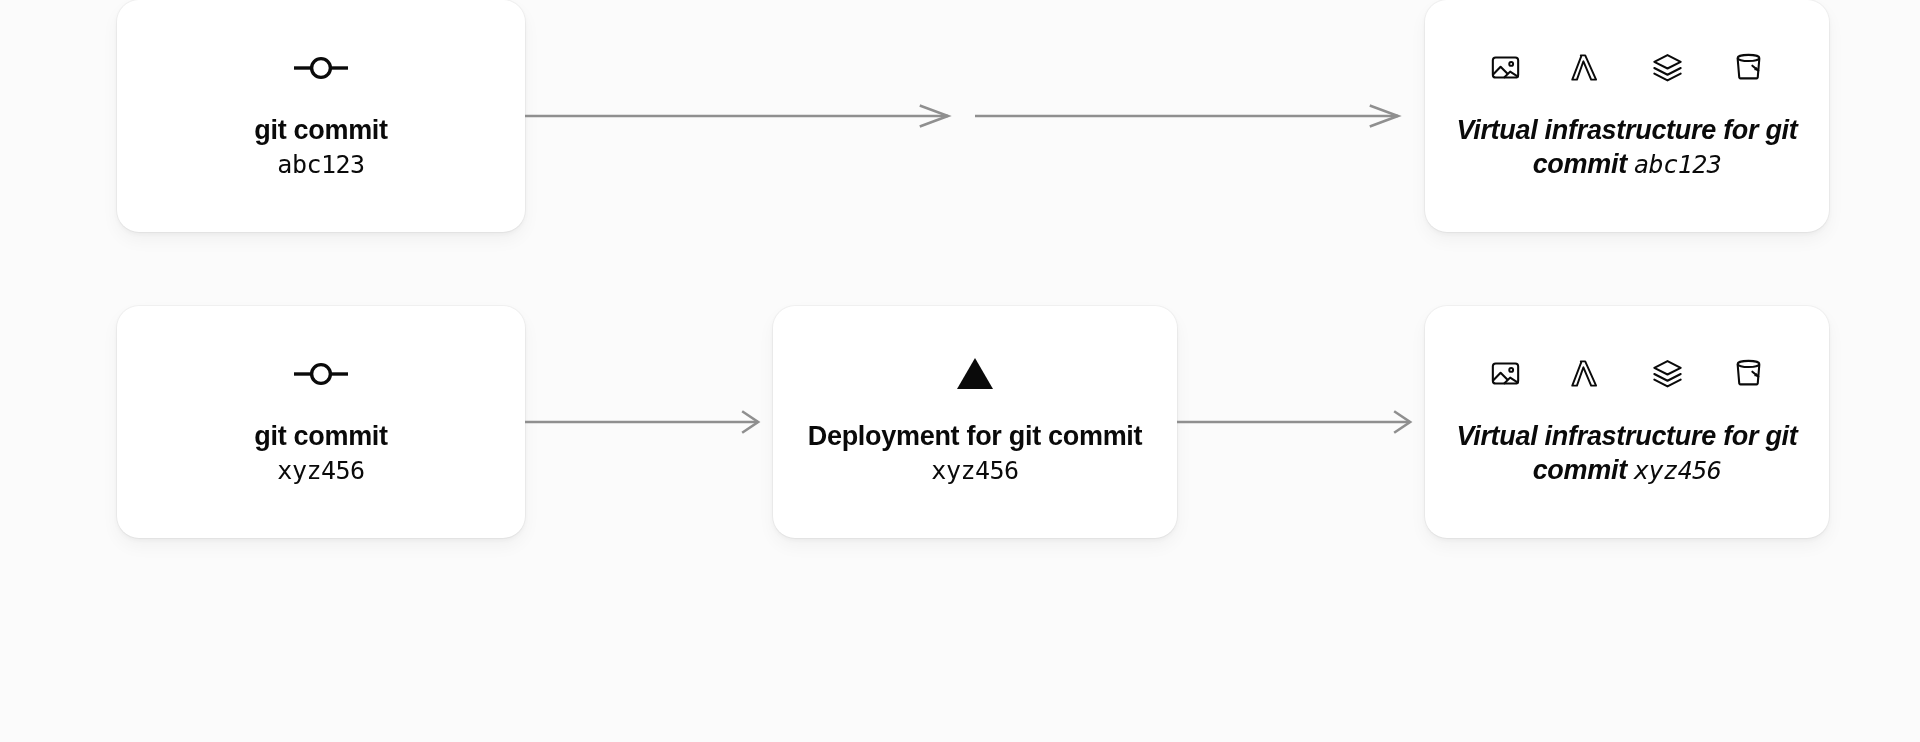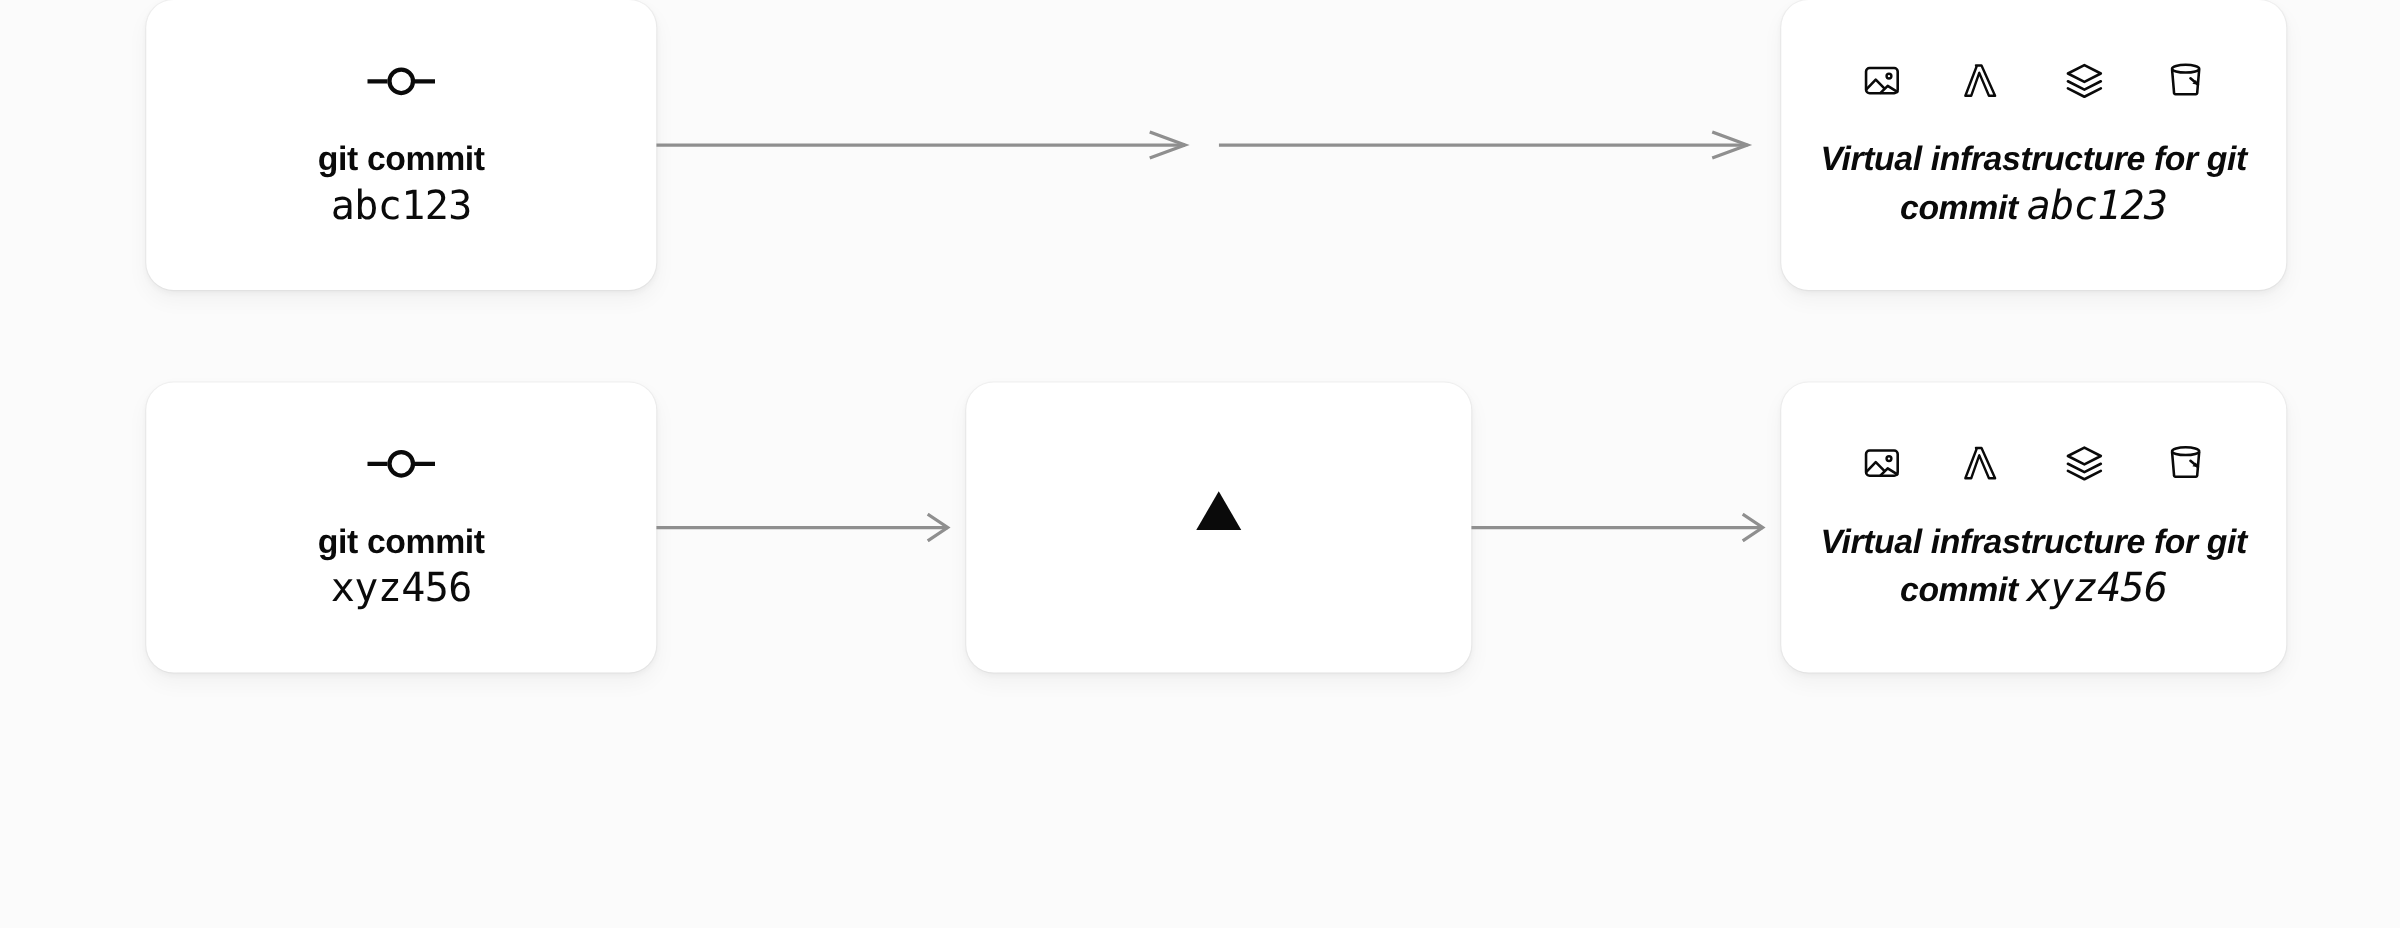--- a/index.html
+++ b/index.html
@@ -70,21 +70,21 @@
     font-size: 27px;
     font-weight: bold;
     line-height: 1.26;
     color: #0a0a0a;
     letter-spacing: -0.3px;
   }
 
   .hash {
     font-family: "DejaVu Sans Mono", "Liberation Mono", monospace;
     font-weight: normal;
-    font-size: 32px;
+    font-size: 25px;
     letter-spacing: -0.5px;
   }
 
   
   .arrow {
     flex: 1 1 auto;
     display: flex;
     align-items: center;
     justify-content: center;
     min-width: 120px;
@@ -186,20 +186,24 @@
         <polyline points="176,2 188,12 176,22" fill="none" stroke="#8f8f8f" stroke-width="2.6" stroke-linecap="square" stroke-linejoin="miter" vector-effect="non-scaling-stroke"></polyline>
       </svg>
     </div>
 
     <div class="card card-deploy">
       <div class="card-icons">
         <svg class="icon icon-triangle" viewBox="0 0 38 33">
           <polygon points="19,1 37,32 1,32" fill="#0a0a0a"></polygon>
         </svg>
       </div>
+      <div class="card-title">
+        <span>Deployment for git commit</span>
+        <span class="hash">xyz456</span>
+      </div>
     </div>
 
     <div class="arrow">
       <svg viewBox="0 0 200 24" preserveAspectRatio="none">
         <line x1="0" y1="12" x2="188" y2="12" stroke="#8f8f8f" stroke-width="2.6"></line>
         <polyline points="176,2 188,12 176,22" fill="none" stroke="#8f8f8f" stroke-width="2.6" stroke-linecap="square" stroke-linejoin="miter" vector-effect="non-scaling-stroke"></polyline>
       </svg>
     </div>
 
     <div class="card card-infra">

